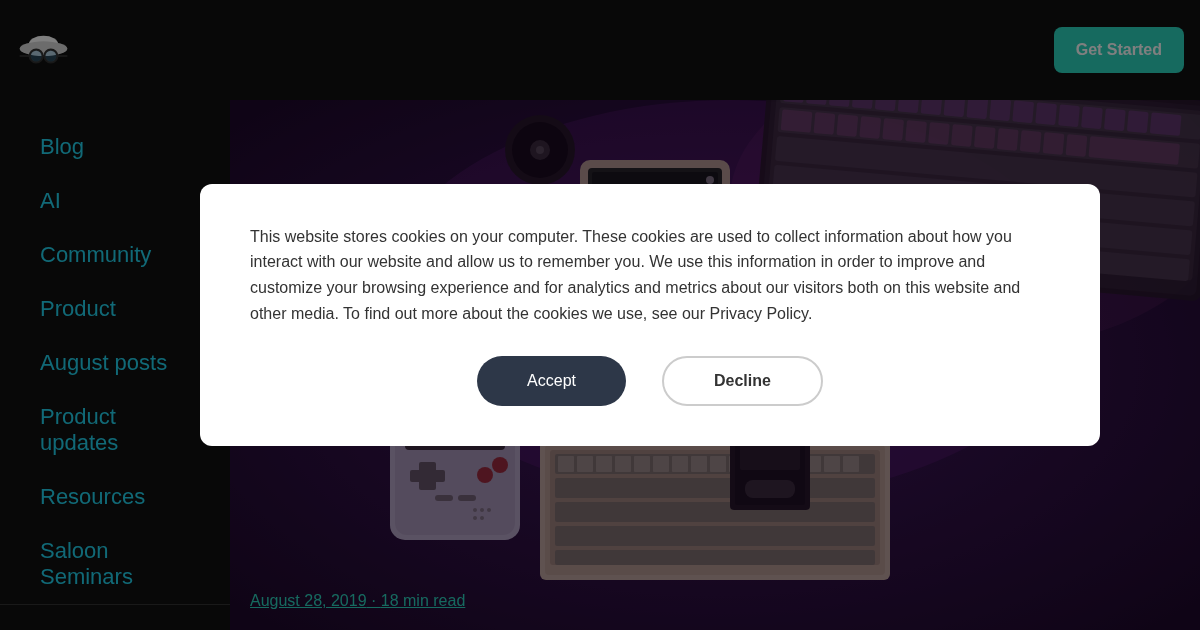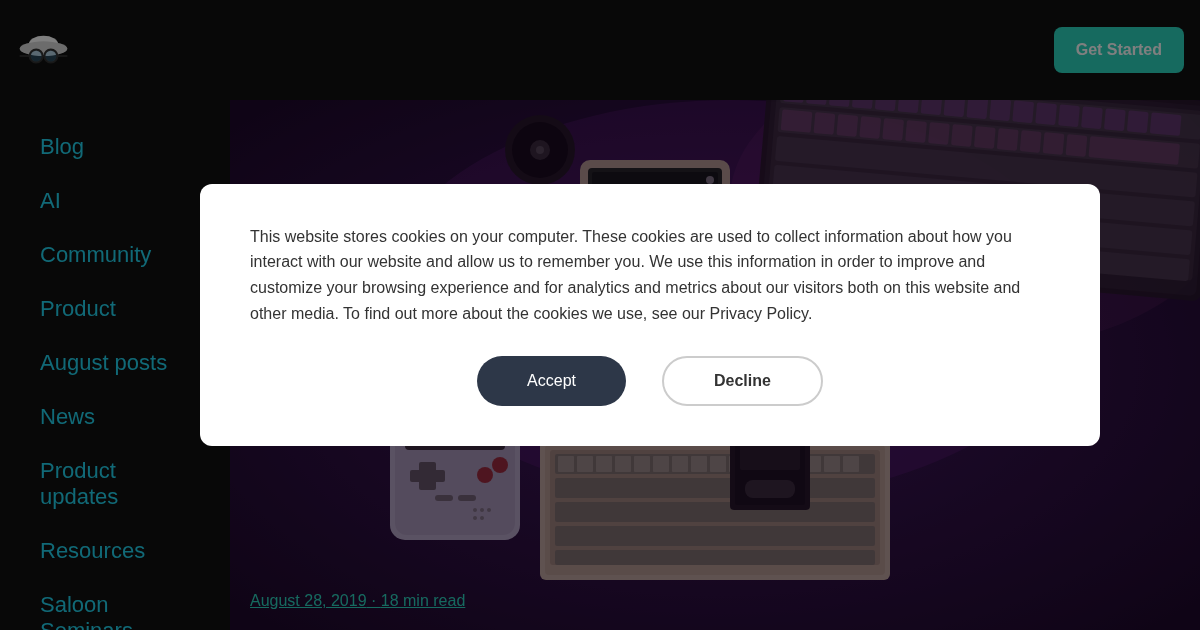--- a/index.html
+++ b/index.html
@@ -221,23 +221,20 @@
         <a href="#">AI</a>
       </li>
       <li>
         <a href="#">Community</a>
       </li>
       <li>
         <a href="#">Product</a>
       </li>
       <li>
         <a href="#">August posts</a>
-      </li>
-      <li>
-        <a href="#">News</a>
       </li>
       <li>
         <a href="#">Product updates</a>
       </li>
       <li>
         <a href="#">Resources</a>
       </li>
       <li>
         <a href="#">Saloon Seminars</a>
       </li>

